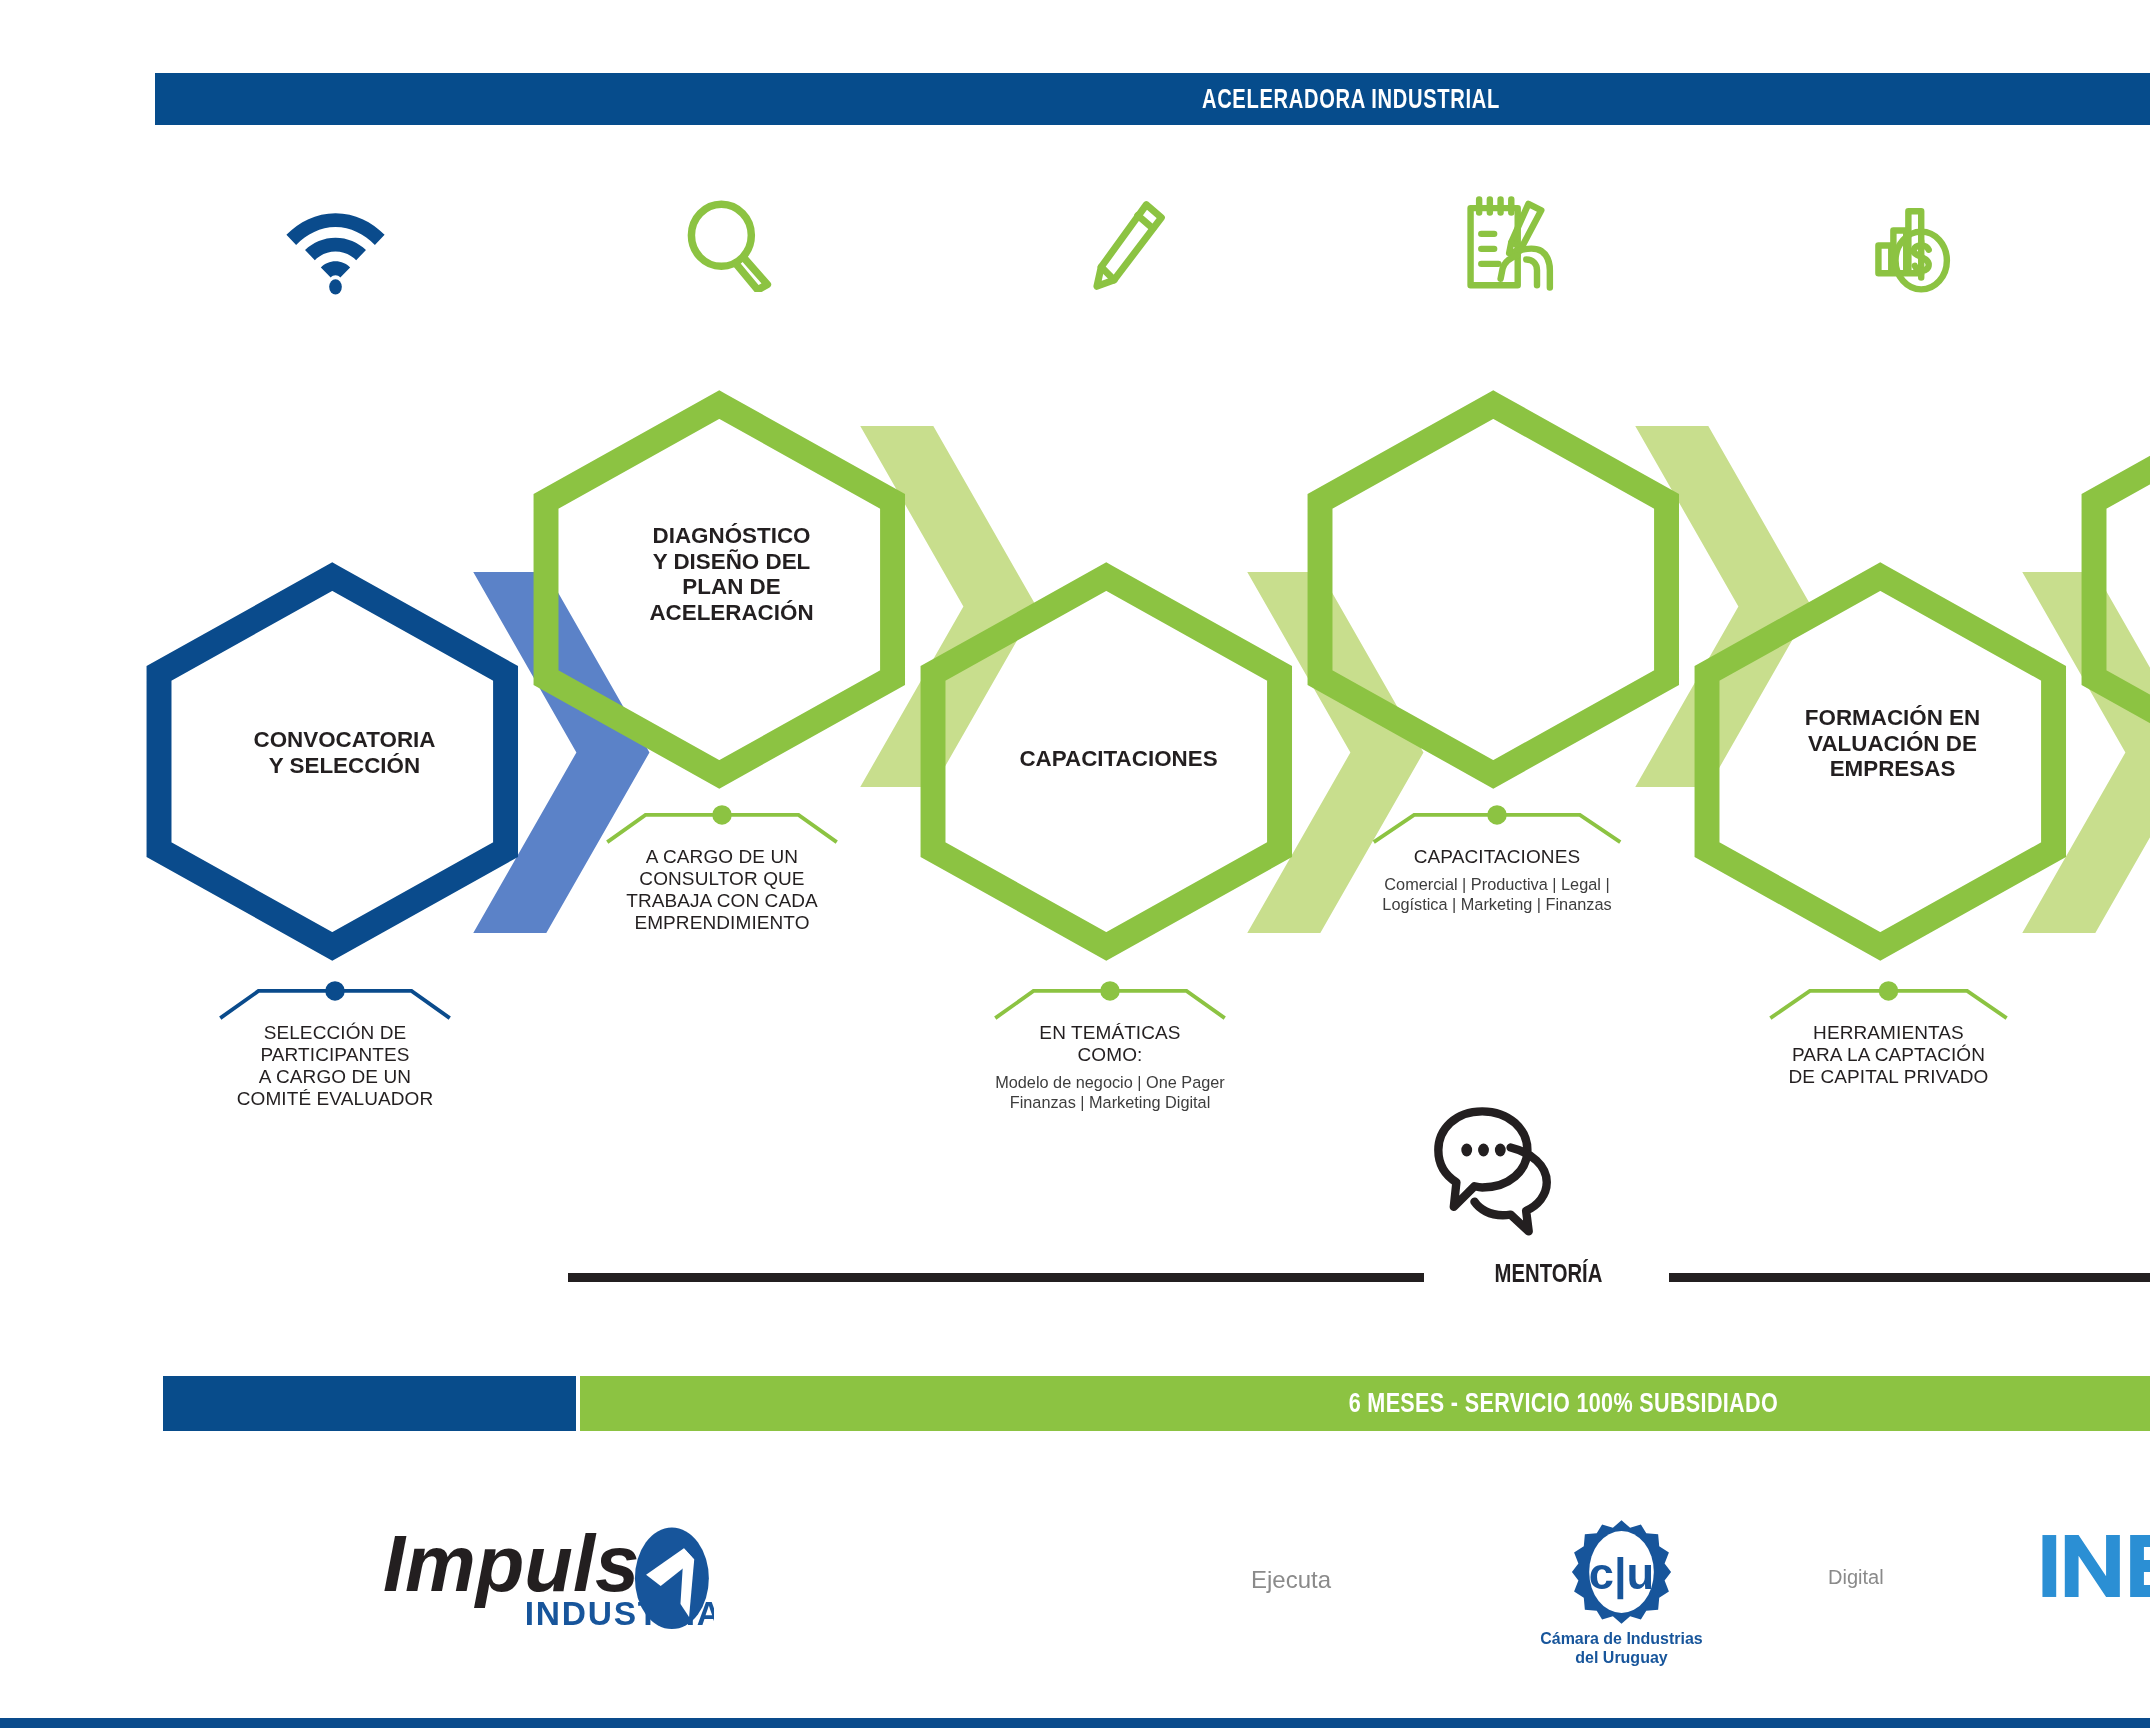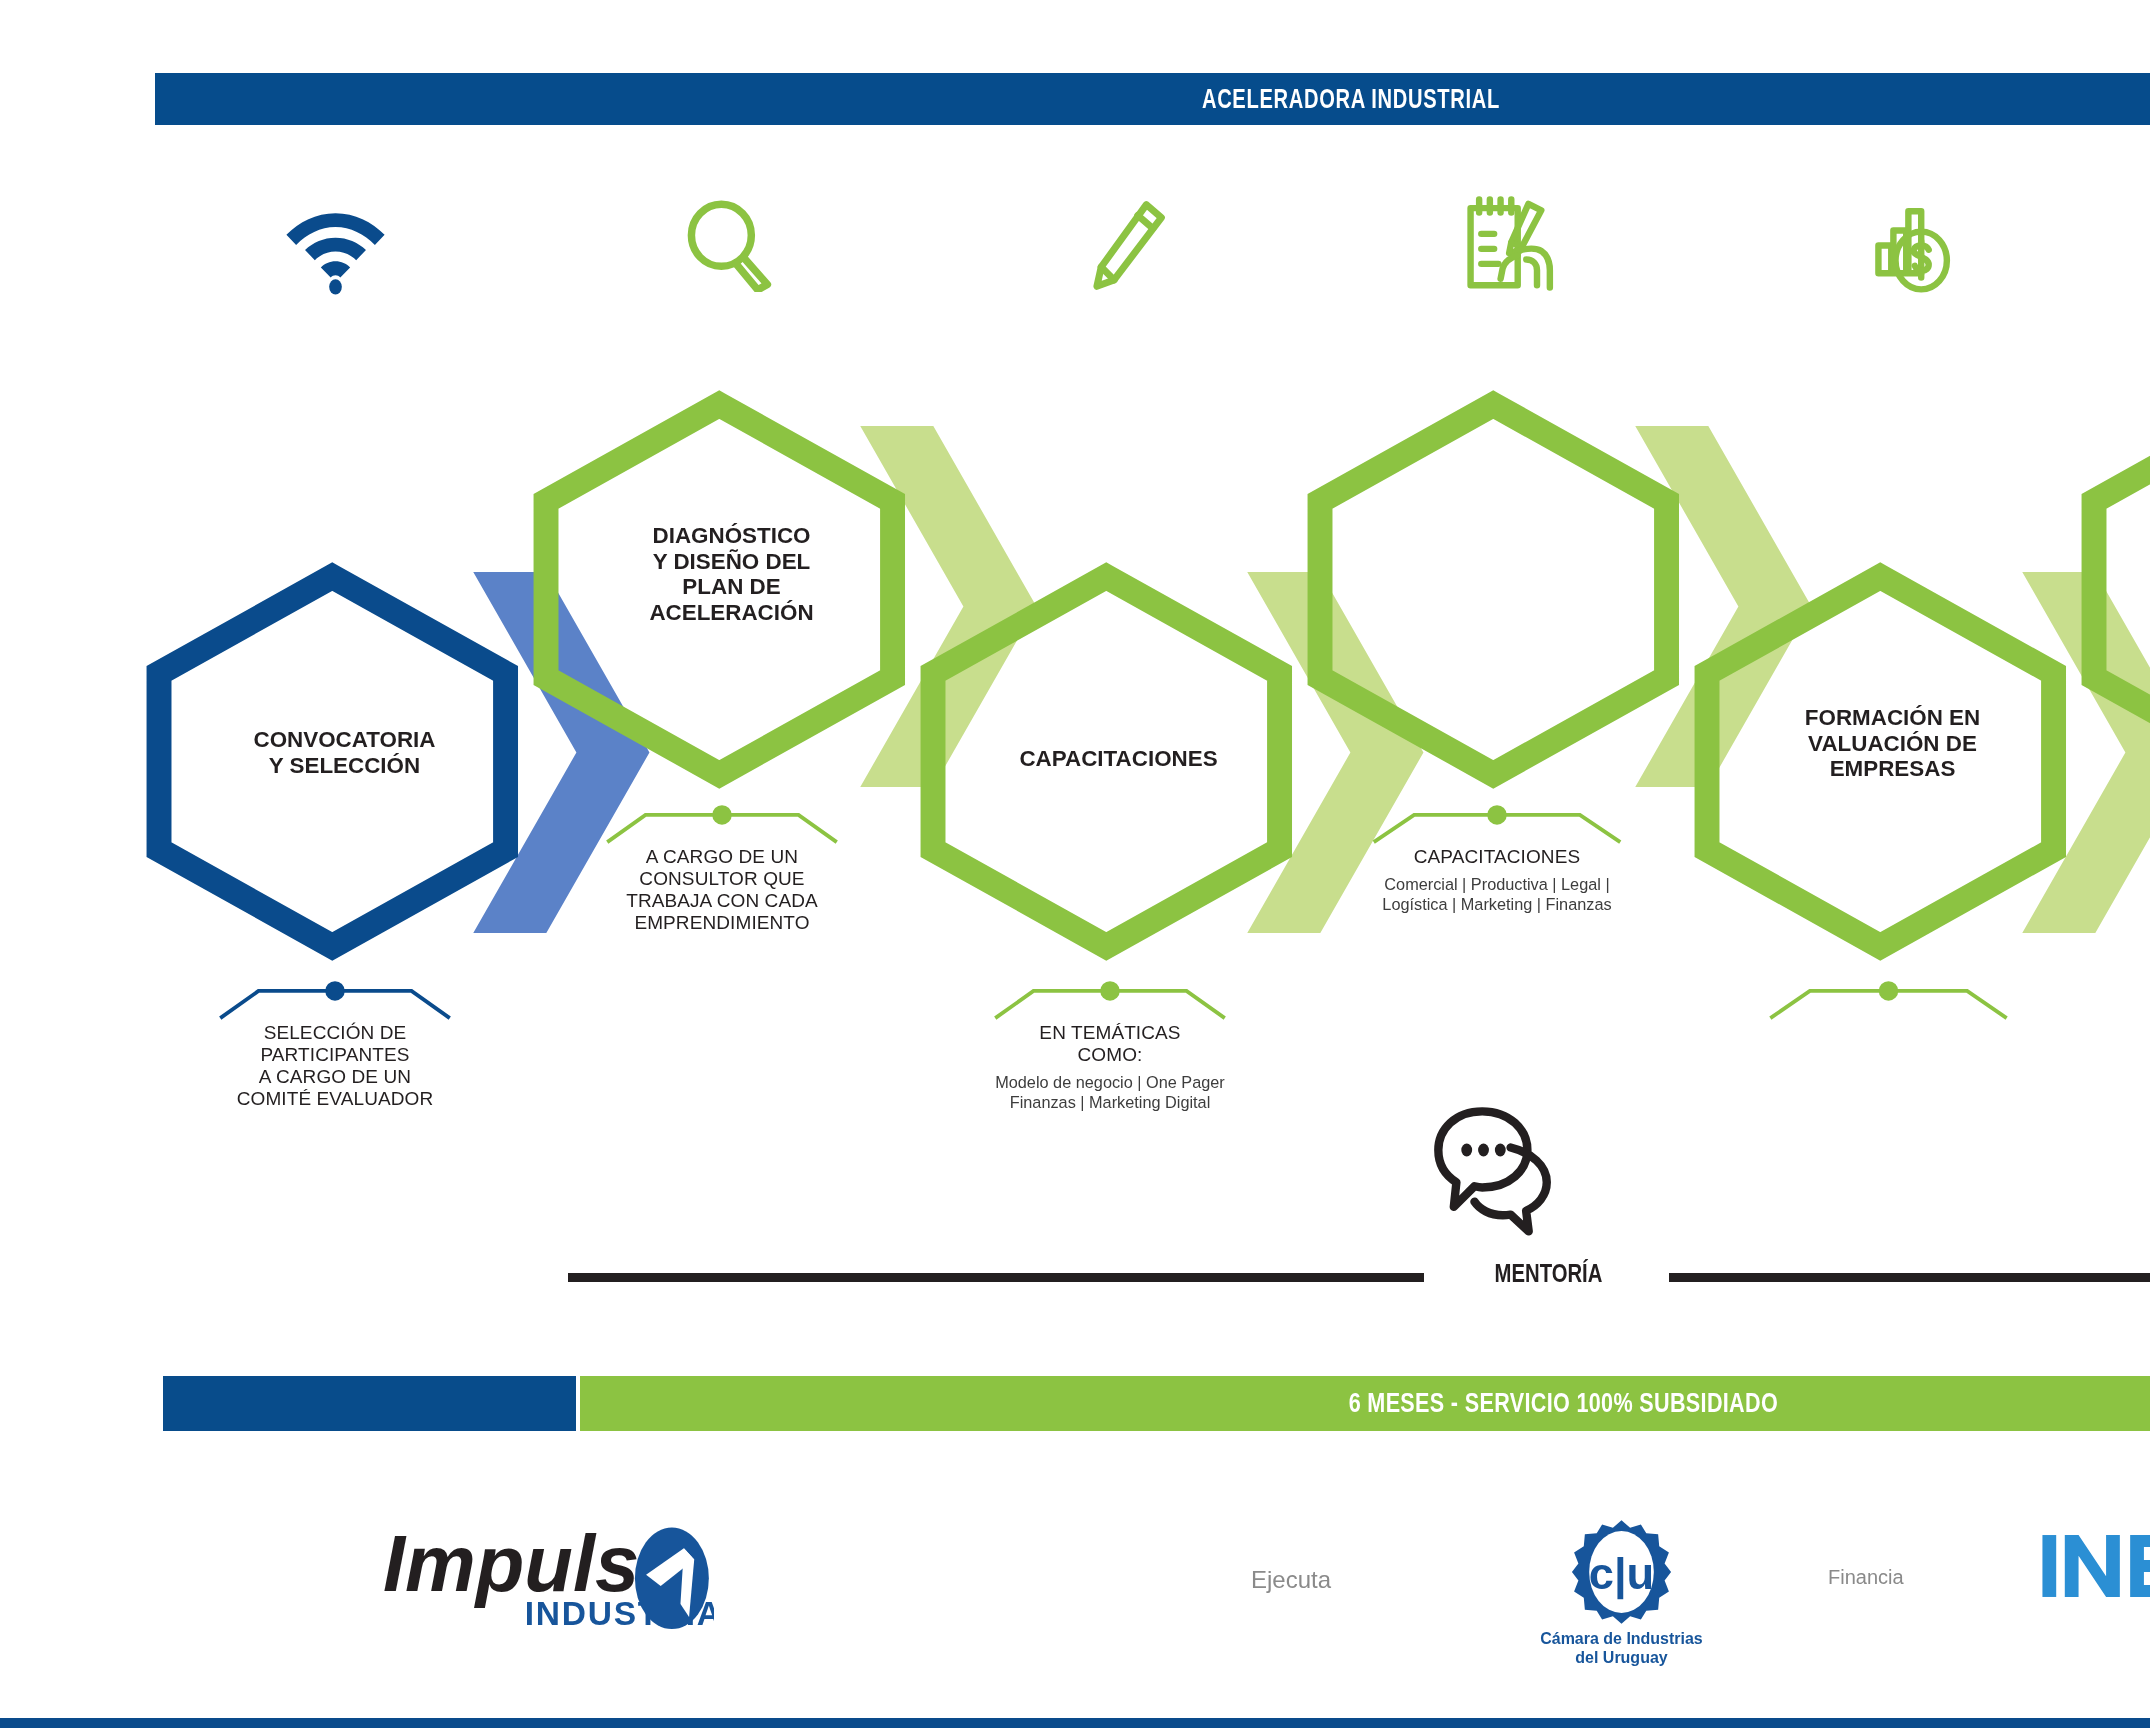--- a/index.html
+++ b/index.html
@@ -246,20 +246,21 @@
   <div class="cap-sub">Comercial | Productiva | Legal |<br>Logística | Marketing | Finanzas</div>
 </div>
 
 <div class="cap" style="left:1738px;top:985px;width:301px;">
   <div class="bracket">
     <svg width="301" height="34" viewBox="0 0 700 80">
       <path d="M72 78 L165 14 L535 14 L628 78" fill="none" stroke="#8cc342" stroke-width="9"></path>
       <circle cx="350" cy="14" r="23" fill="#8cc342"></circle>
     </svg>
   </div>
+  <div class="cap-title">HERRAMIENTAS<br>PARA LA CAPTACIÓN<br>DE CAPITAL PRIVADO</div>
 </div>
 
 <div class="cap" style="left:2125px;top:809px;width:292px;">
   <div class="bracket">
     <svg width="292" height="34" viewBox="0 0 680 80">
       <path d="M70 78 L160 14 L520 14 L610 78" fill="none" stroke="#8cc342" stroke-width="9"></path>
       <circle cx="340" cy="14" r="23" fill="#8cc342"></circle>
     </svg>
   </div>
   <div class="cap-title">PRESENTACIÓN<br>DE PITCHES Y<br>DIFUSIÓN DE<br>ONE PAGERS</div>
@@ -303,21 +304,21 @@
   <svg width="125" height="108" viewBox="0 0 116 100" style="display:block;margin:0 auto;">
     <g fill="#17559b">
       <path d="M58 2 L66 9 L76 6 L81 14 L92 15 L93 26 L102 32 L98 42 L104 50 L98 58 L102 68 L93 74 L92 85 L81 86 L76 94 L66 91 L58 98 L50 91 L40 94 L35 86 L24 85 L23 74 L14 68 L18 58 L12 50 L18 42 L14 32 L23 26 L24 15 L35 14 L40 6 L50 9 Z"></path>
       <ellipse cx="58" cy="50" rx="30" ry="38" fill="#fff"></ellipse>
       <text x="58" y="66" text-anchor="middle" font-family="Liberation Sans, sans-serif" font-size="42" font-weight="700" fill="#17559b">c|u</text>
     </g>
   </svg>
   <div id="ciu-name">Cámara de Industrias<br>del Uruguay</div>
 </div>
 
-<div class="abs" id="label-financia">Financia</div>
+<div class="abs" id="label-financia">Digital</div>
 
 <div class="abs" id="logo-inefop">
   <svg width="301" height="86" viewBox="0 0 350 100">
     <g fill="#2b8fd4">
       <rect x="4" y="14" width="16" height="72"></rect>
       <polygon points="30,14 46,14 78,62 78,14 94,14 94,86 78,86 46,38 46,86 30,86"></polygon>
       <polygon points="106,14 158,14 158,28 122,28 122,43 152,43 152,57 122,57 122,72 158,72 158,86 106,86"></polygon>
       <polygon points="170,14 220,14 220,28 186,28 186,45 214,45 214,59 186,59 186,86 170,86"></polygon>
     </g>
     <path d="M258 12 C236 12 222 30 222 50 L240 50 C240 36 247 26 258 26 Z" fill="#ef7d1a"></path>

